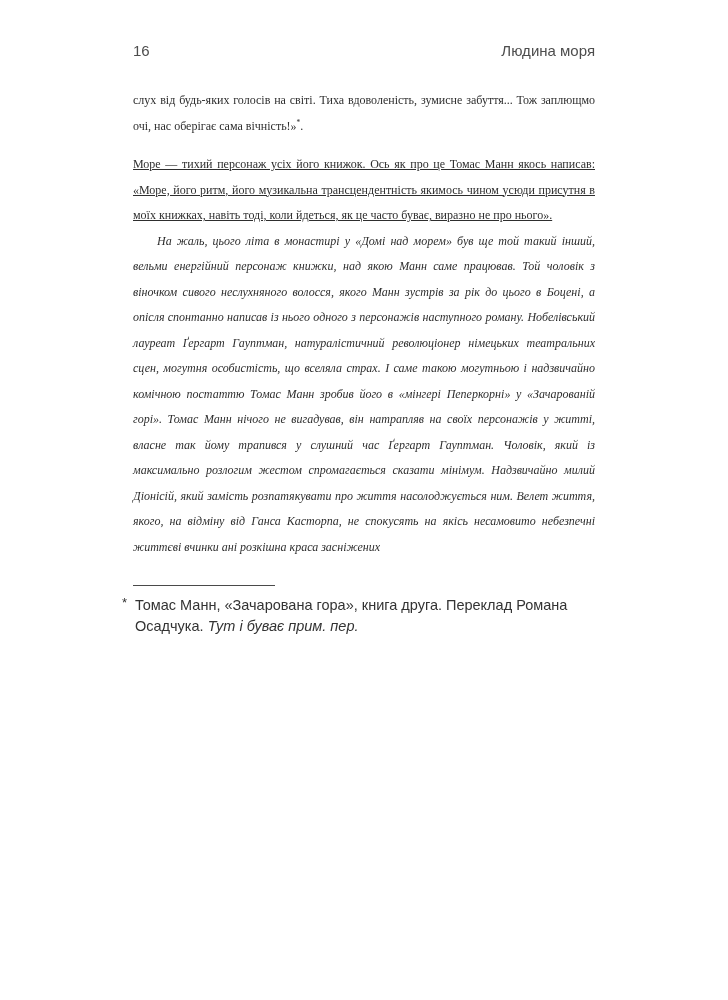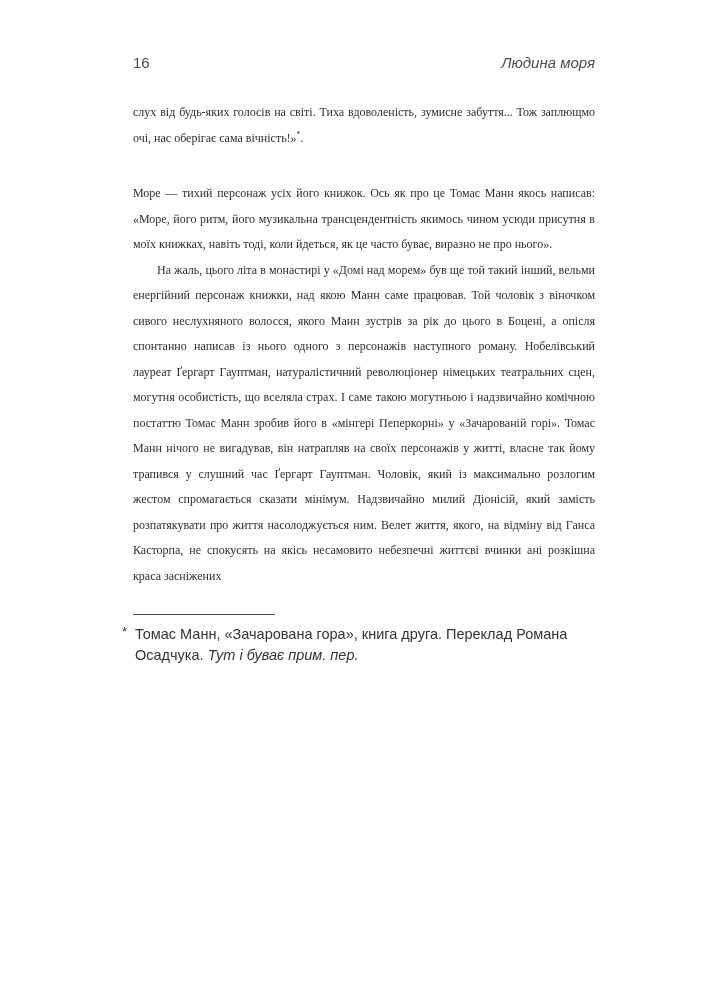--- a/index.html
+++ b/index.html
@@ -6,53 +6,54 @@
     margin: 0;
     padding: 0;
     background: #ffffff;
   }
   .page {
     position: relative;
     width: 728px;
     height: 952px;
     box-sizing: border-box;
     background: #ffffff;
-    padding: 54px 133px 0 133px;
+    padding: 42px 133px 0 133px;
     overflow: hidden;
   }
   .running-header {
     display: flex;
     justify-content: space-between;
     align-items: baseline;
     font-family: "Liberation Sans", sans-serif;
     font-size: 15px;
     color: #4d4d4d;
     height: 18px;
   }
   .running-title {
-    font-style: italic;
     margin-left: 44px;
   }
   .body-text {
     margin-top: 28px;
     font-family: "Liberation Serif", serif;
     font-size: 12px;
     line-height: 25.5px;
     color: #2e2e2e;
     text-align: justify;
   }
   .body-text p.para {
     margin: 0;
     padding: 0;
   }
   .body-text p.para.space-before {
-    margin-top: 30px;
+    margin-top: 13px;
+    text-decoration: underline;
   }
   .body-text p.para.indent {
     text-indent: 24px;
+    font-style: italic;
   }
   .body-text sup {
     font-size: 62%;
     line-height: 0;
     vertical-align: super;
   }
   .footnote {
     margin-top: 25px;
     font-family: "Liberation Sans", sans-serif;
     font-size: 14.5px;

